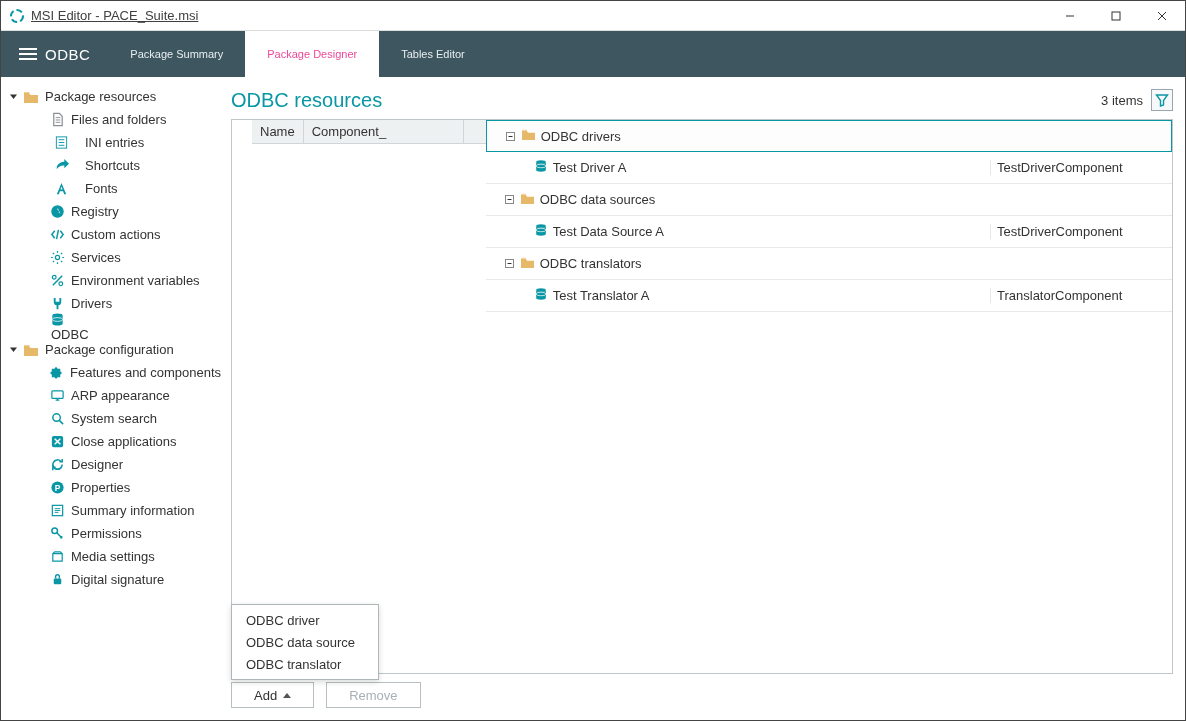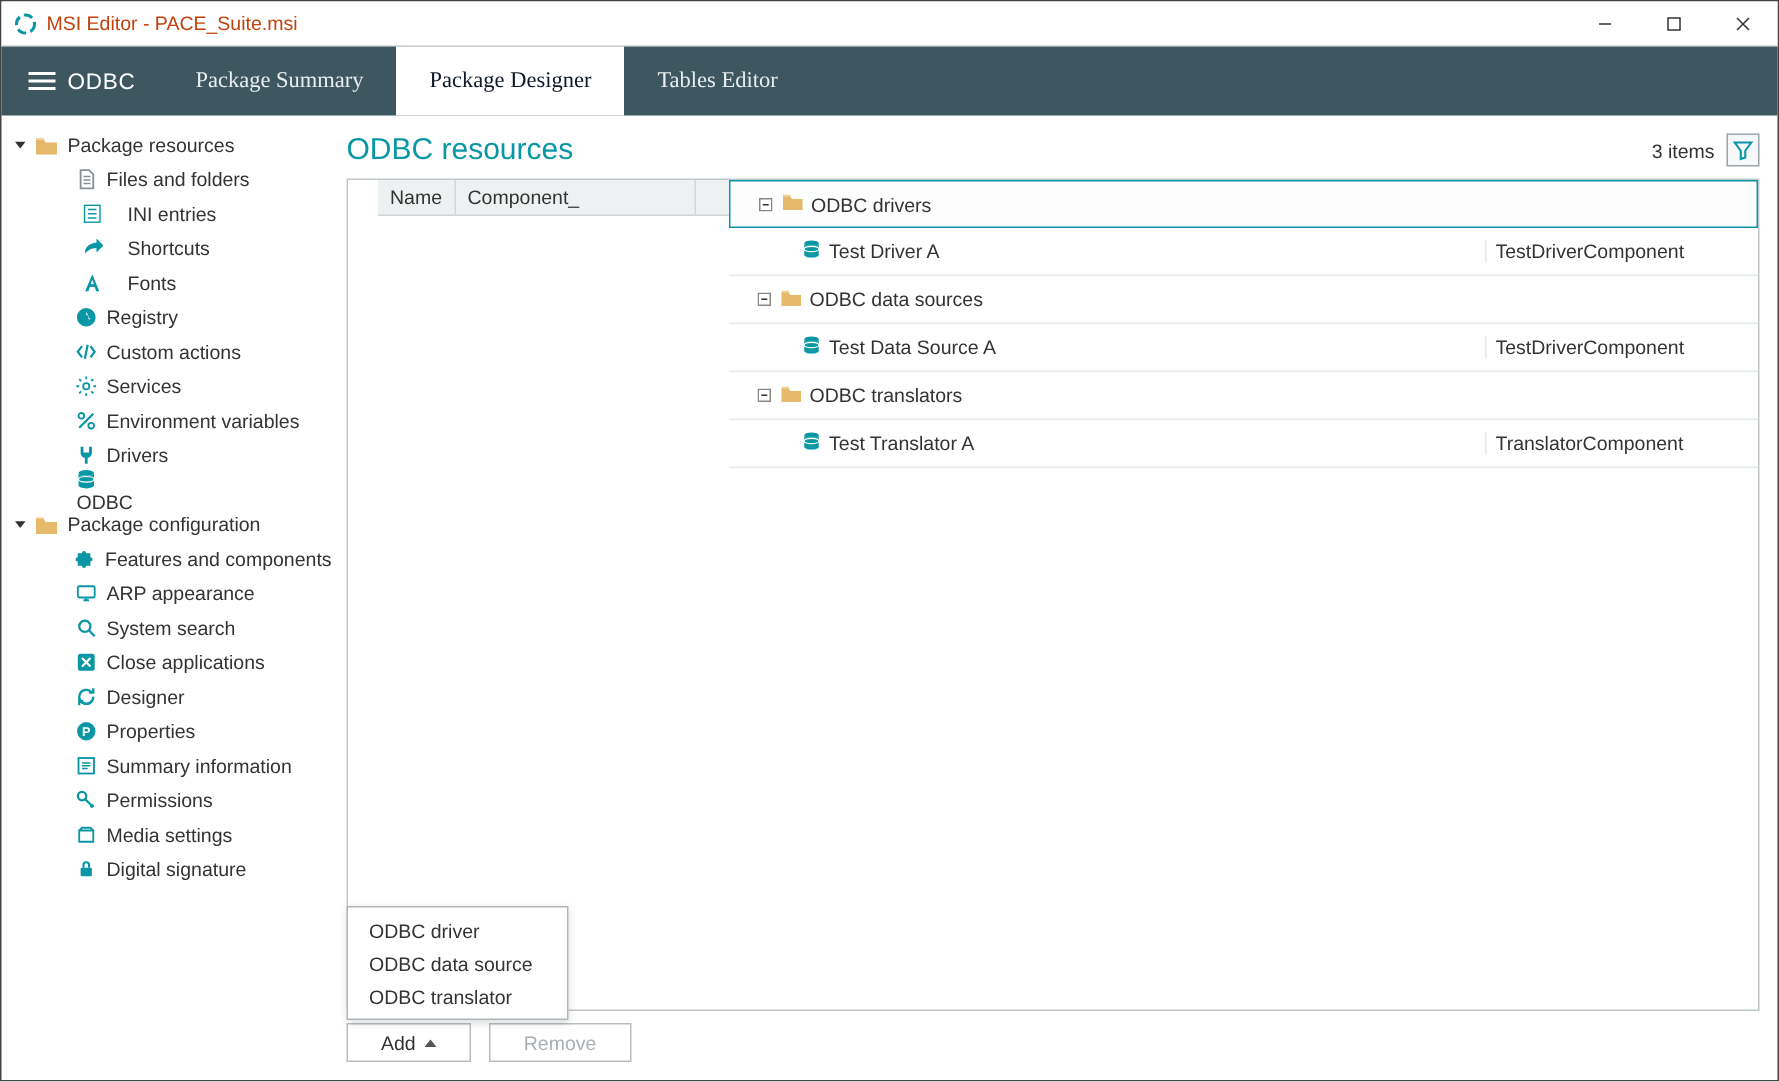--- a/index.html
+++ b/index.html
@@ -2,32 +2,32 @@
 <html><head>
 <meta charset="utf-8">
 <style>
   * { box-sizing: border-box; }
   html, body { margin:0; padding:0; height:100%; font-family: "Segoe UI", Arial, sans-serif; font-size:13px; color:#333; background:#fff; }
   .window { width:1186px; height:721px; border:1px solid #444; display:flex; flex-direction:column; background:#fff; }
 
   
   .titlebar { height:30px; background:#fff; display:flex; align-items:center; padding:0 0 0 8px; border-bottom:1px solid #ddd; }
   .titlebar .app-icon { width:16px; height:16px; margin-right:6px; display:flex; align-items:center; justify-content:center; }
-  .titlebar .title { flex:0 0 auto; color:#c2410c; }
+  .titlebar .title { flex:0 0 auto; color:#404040;text-decoration:underline; }
   .titlebar .spacer { flex:1; }
   .title-btn { width:46px; height:30px; display:flex; align-items:center; justify-content:center; }
   .title-btn svg { width:10px; height:10px; stroke:#333; }
 
   
   .topbar { height:46px; background:#3d5660; display:flex; align-items:stretch; color:#fff; }
   .menu-btn { display:flex; align-items:center; gap:8px; padding:0 18px; color:#fff; font-size:15px; letter-spacing:0.5px; }
   .hamburger { display:inline-block; }
   .hamburger div { width:18px; height:2px; background:#fff; margin:3px 0; }
-  .top-tab { display:flex; align-items:center; padding:0 22px; font-size:15px; color:#e8eef0;font-family:Liberation Serif, serif; }
-  .top-tab.active { background:#fff; color:#0f172a;justify-content:center; }
+  .top-tab { display:flex; align-items:center; padding:0 22px; font-size:11px; color:#e8eef0; }
+  .top-tab.active { background:#fff; color:#ec4899;justify-content:center; }
 
   
   .body { flex:1; display:flex; overflow:hidden; }
   .sidebar { width:222px; padding:8px 0; overflow:auto; }
   .tree-row { display:flex; align-items:center; height:23px; padding-left:6px; gap:4px; cursor:default; white-space:nowrap; }
   .tree-row.level1 { }
   .tree-row.level2 { padding-left:48px; }
   .tree-row.level3 { padding-left:52px;gap:14px; }
   .tree-toggle { width:12px; height:12px; display:flex; align-items:center; justify-content:center; }
   .tree-toggle svg { width:9px; height:9px; }

